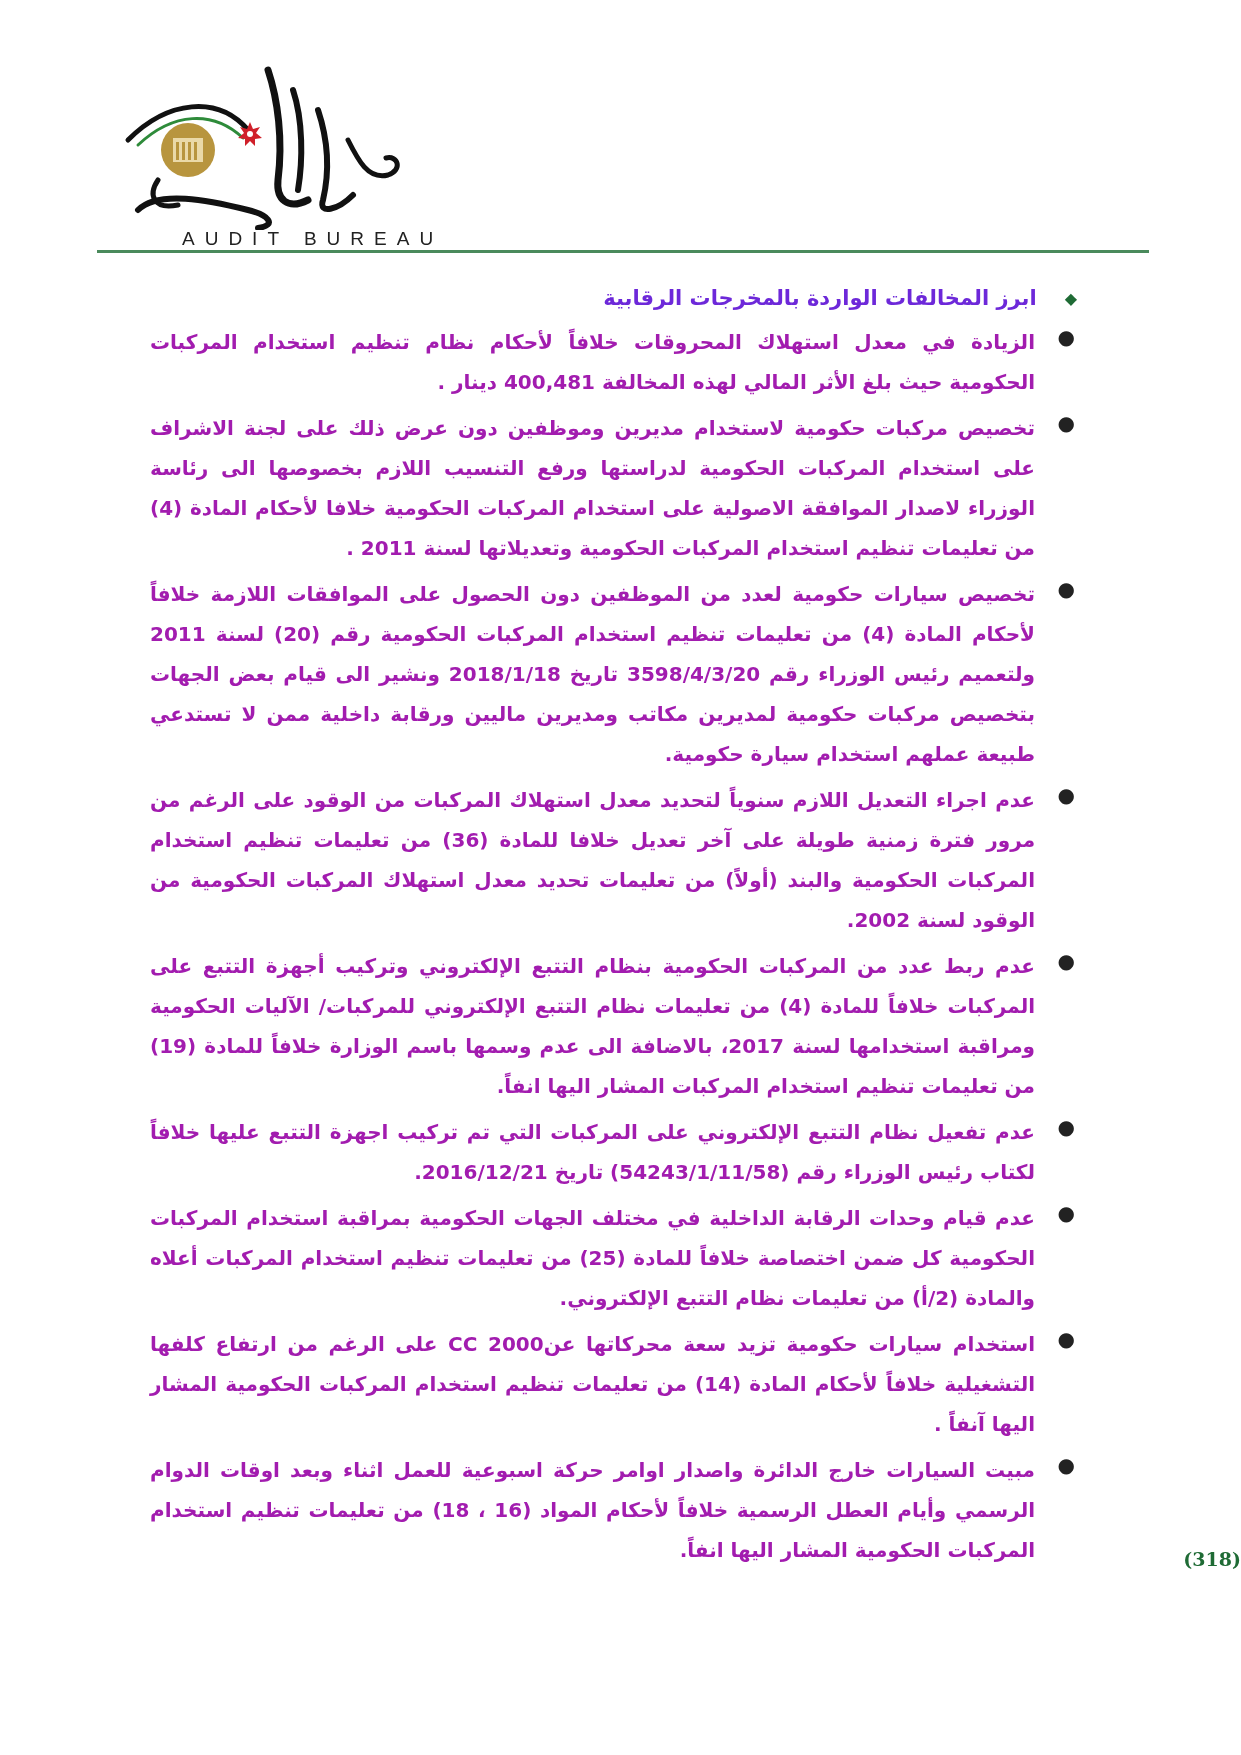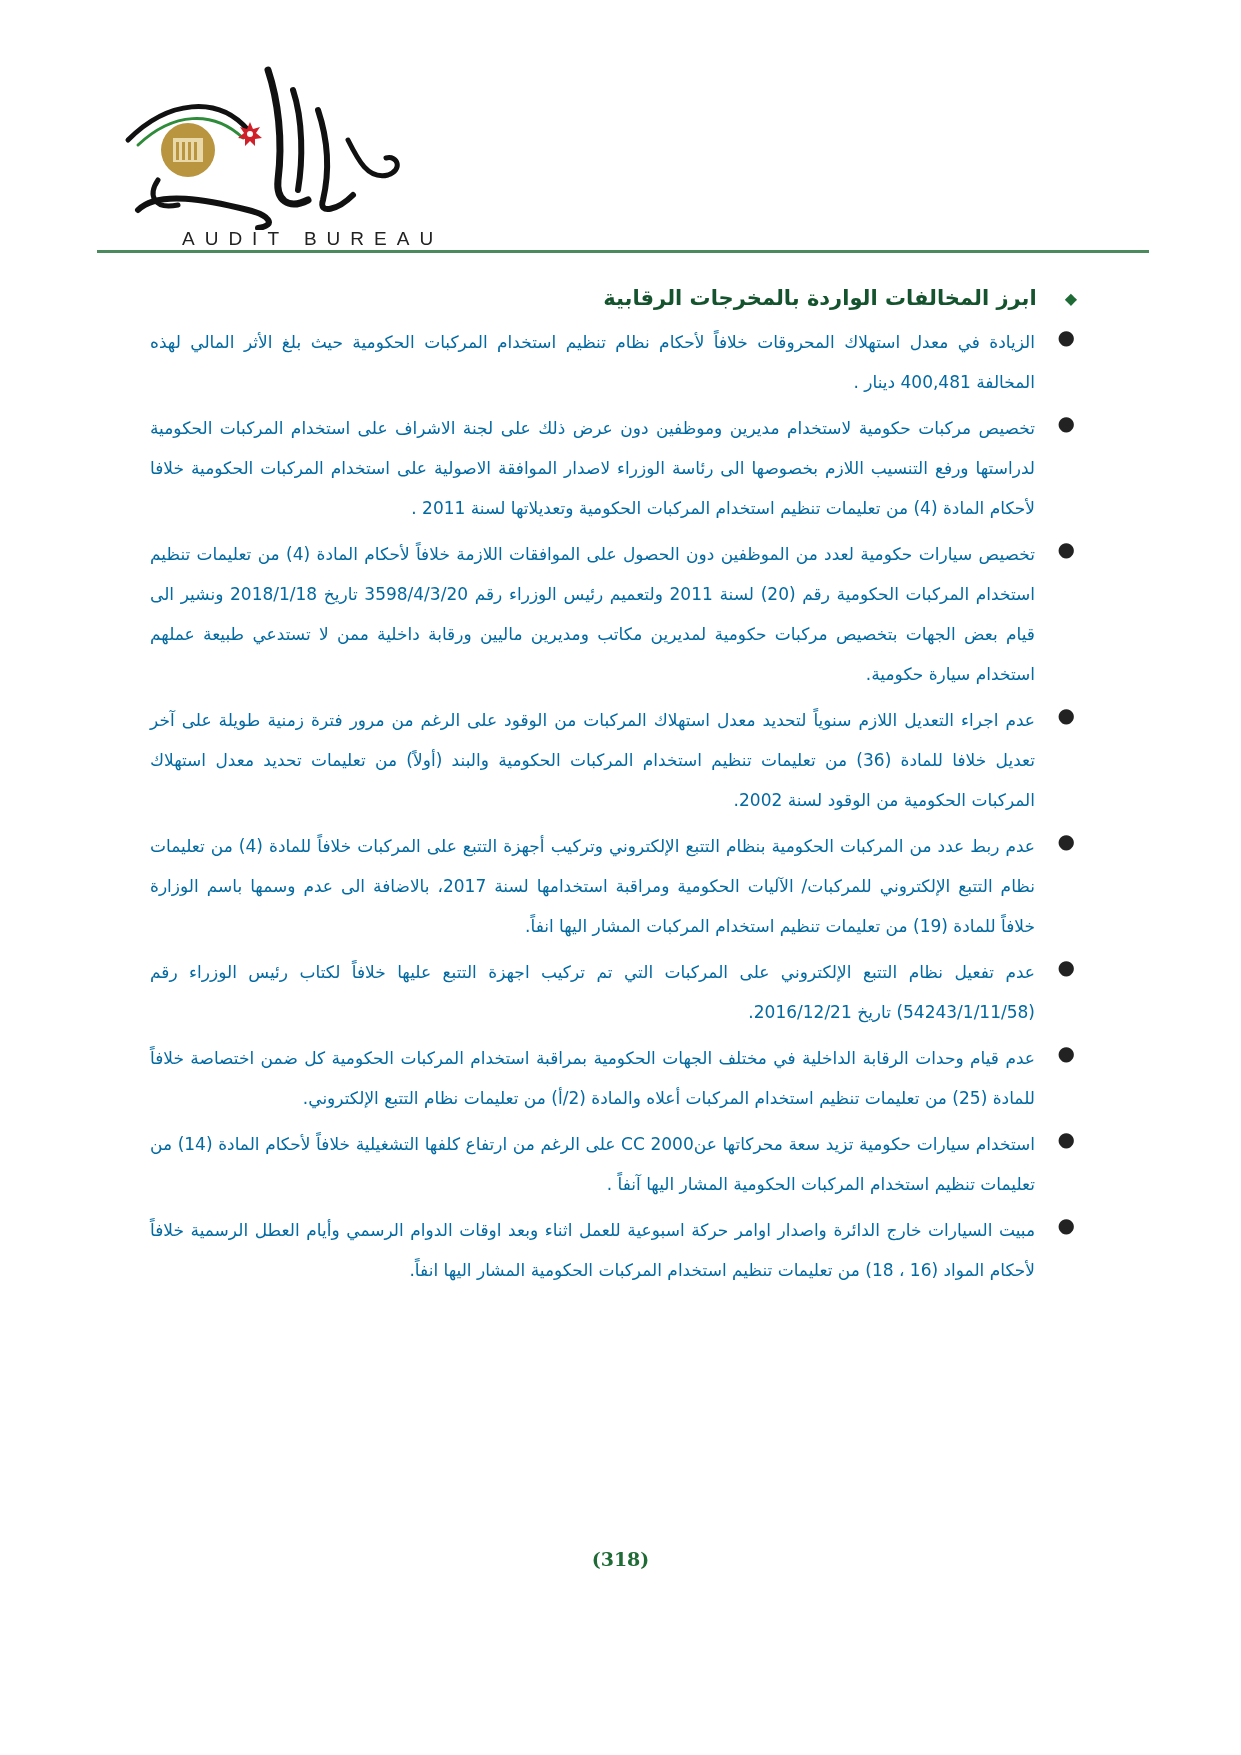--- a/index.html
+++ b/index.html
@@ -8,28 +8,28 @@
   .header { position: absolute; left: 0; top: 0; width: 1241px; height: 260px; }
   .logo { position: absolute; left: 118px; top: 60px; width: 300px; height: 190px; }
   .logo svg { position: absolute; left: 0; top: 0; }
   .logo-caption { position: absolute; left: 20px; top: 168px; font-family: "Liberation Sans", sans-serif; font-size: 19px; letter-spacing: 10px; color: #222; white-space: nowrap; margin-left: 44px; }
   .report-title { position: absolute; right: 170px; top: 140px; font-family: "DejaVu Serif", serif; font-weight: bold; font-size: 30px; color: #1f6b35; direction: rtl; white-space: nowrap; }
   .header-rule { position: absolute; left: 97px; top: 250px; width: 1052px; height: 3px; background: #4a8a5c; }
 
   .content { position: absolute; left: 150px; top: 286px; width: 935px; direction: rtl; }
   .section-title { display: flex; align-items: center; gap: 28px; margin: 0 0 12px 0; padding-right: 8px; }
   .section-title .diamond { color: #1f6b35; font-size: 16px; }
-  .section-title .text { color: #14532d; font-weight: bold; font-size: 21px; }
+  .section-title .text { color: #6d28d9; font-weight: bold; font-size: 21px; }
 
   .bullets { list-style: none; margin: 0; padding: 0; }
   .bullet { position: relative; padding-right: 50px; margin-bottom: 6px; }
   .bullet .dot { position: absolute; right: 10px; top: 3px; font-size: 20px; color: #222; }
-  .bullet .text { display: block; font-size: 17px; font-weight: normal; line-height: 40px; text-align: justify; color: #0369a1; }
+  .bullet .text { display: block; font-size: 20px; font-weight: bold; line-height: 40px; text-align: justify; color: #a21caf; }
 
-  .page-number { position: absolute; left: 0; width: 1241px; top: 1548px; text-align: center; font-family: "DejaVu Serif", serif; font-weight: bold; font-size: 19px; color: #1f6b35; }
+  .page-number { position: absolute; left: 0; width: 1241px; top: 1548px; text-align: right; font-family: "DejaVu Serif", serif; font-weight: bold; font-size: 19px; color: #1f6b35; }
 </style>
 </head>
 <body>
 
 <div class="header">
   <div class="logo">
     <svg width="300" height="170" viewBox="0 0 300 170">
 
       <path d="M150 10 C 160 40, 165 80, 160 120 C 158 140, 170 150, 190 140" fill="none" stroke="#111" stroke-width="7" stroke-linecap="round"></path>
       <path d="M175 30 C 185 60, 185 100, 180 130" fill="none" stroke="#111" stroke-width="6" stroke-linecap="round"></path>

